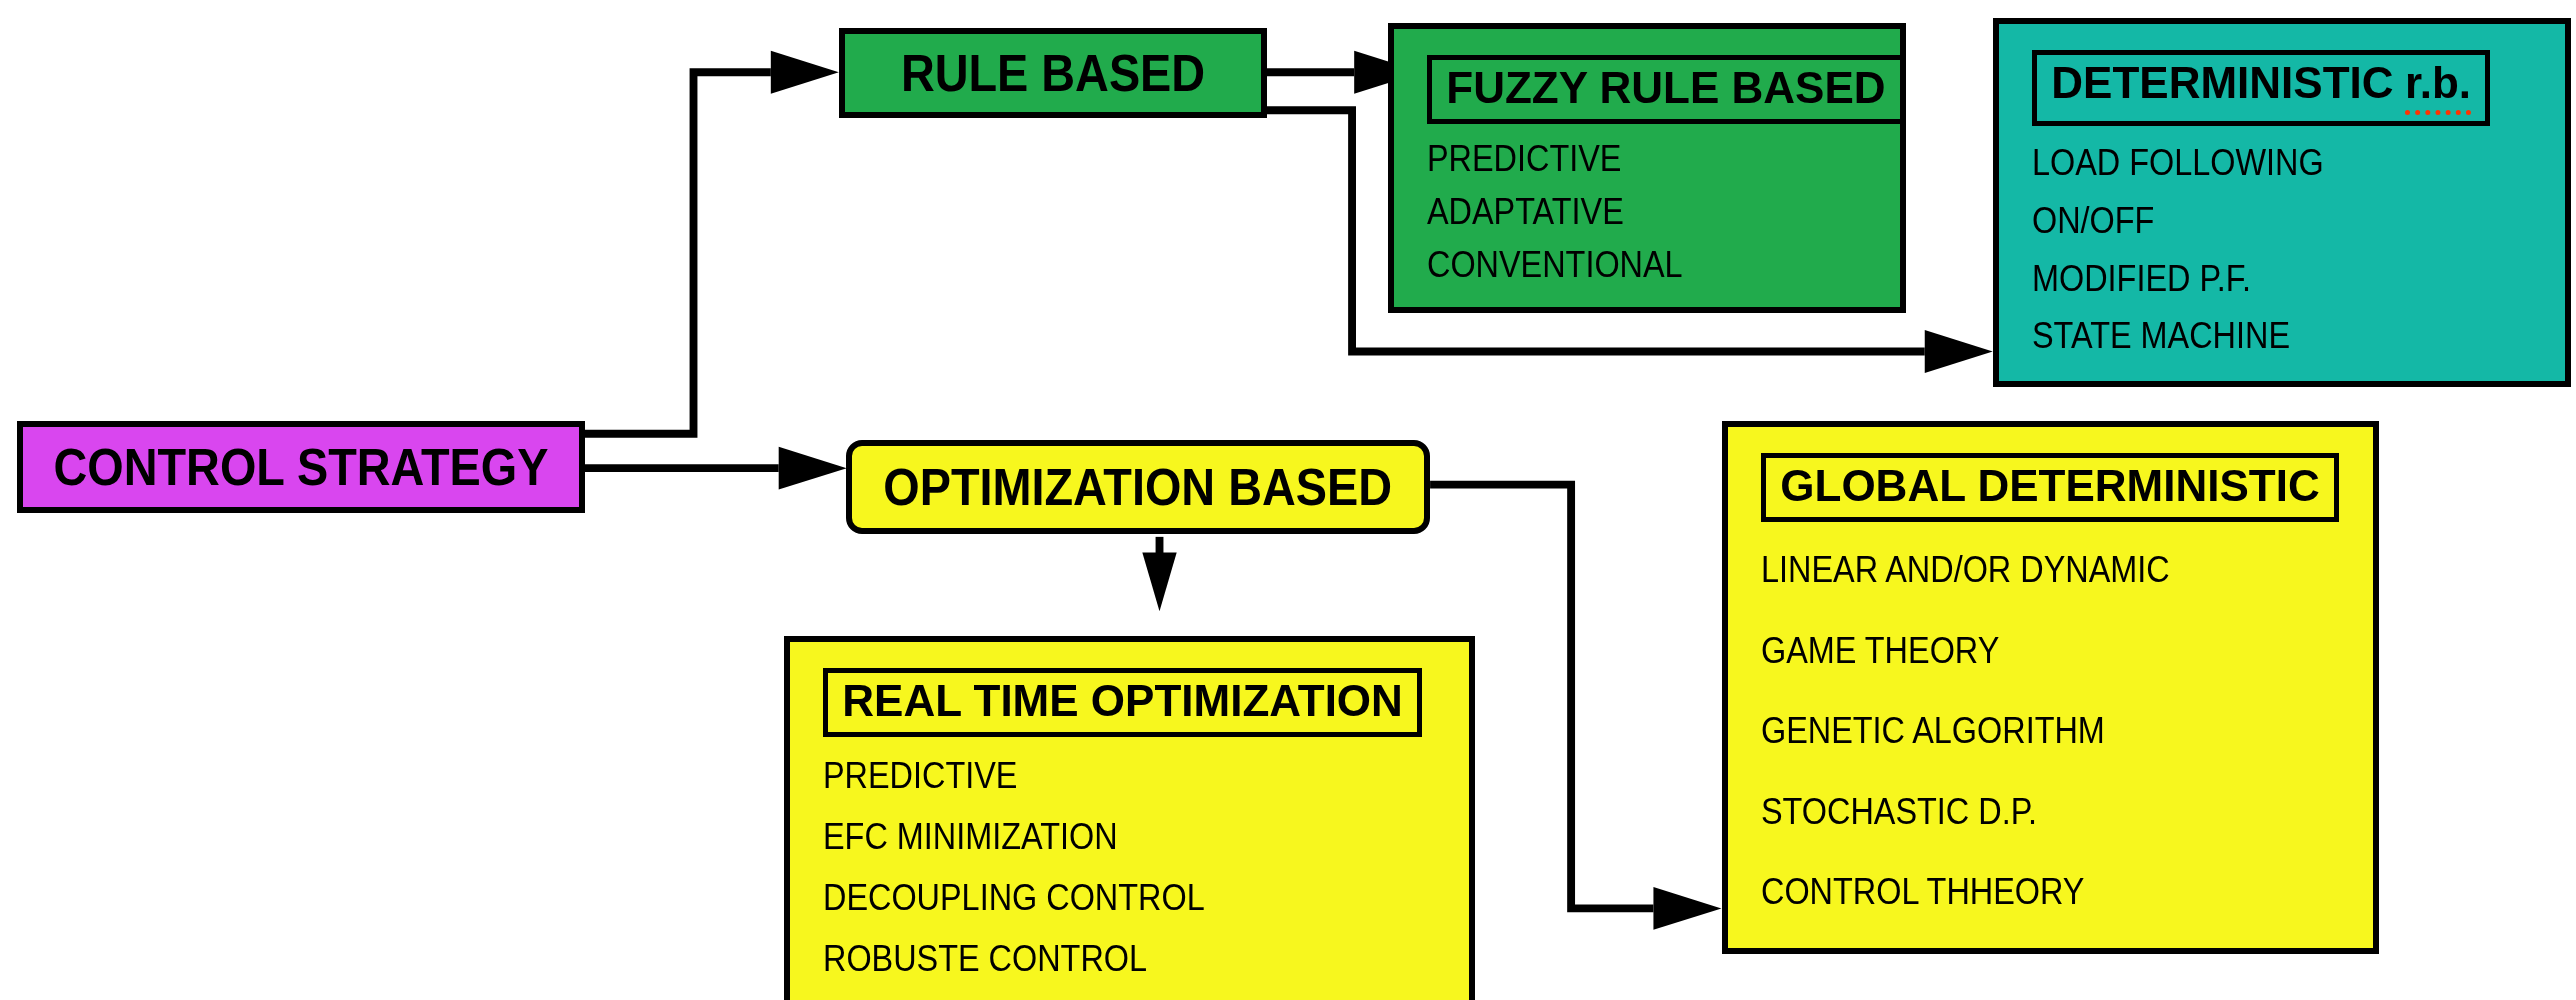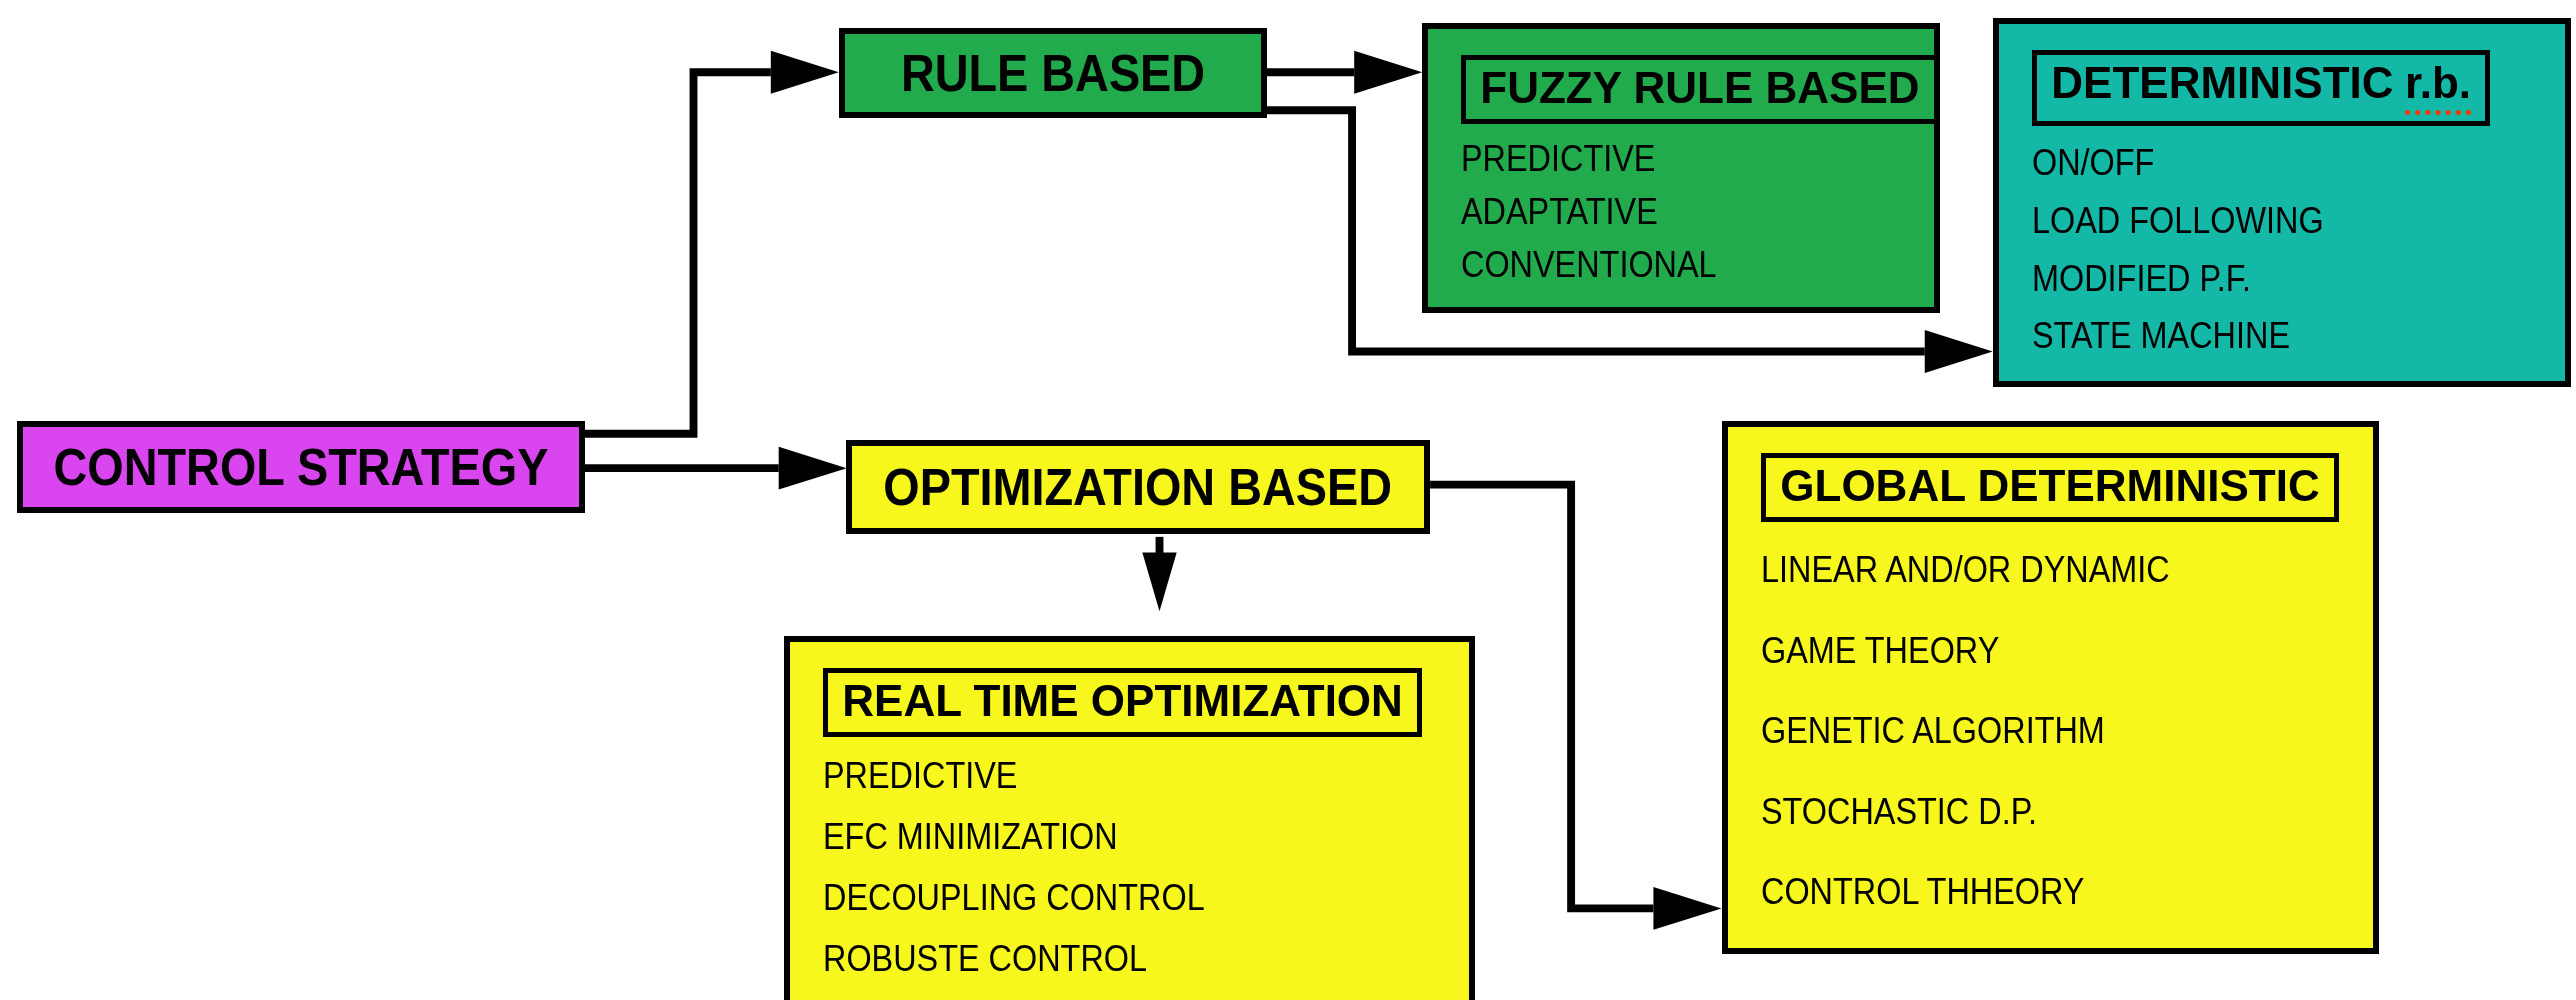--- a/index.html
+++ b/index.html
@@ -29,22 +29,22 @@
   .rows { flex: 1; display: flex; flex-direction: column; margin-top: 8.6px; }
   .row { flex: 1; display: flex; align-items: center; font-size: 36px; color: #000; }
   .row .itx {
     display: inline-block; transform: scaleX(0.9); transform-origin: left center;
     white-space: nowrap;
   }
 
   
   #node-control        { left: 16.5px;   top: 421px; width: 568px; height: 92px; }
   #node-rule           { left: 839px; top: 28px;  width: 428px; height: 90px; }
-  #node-opt            { left: 846px; top: 440px; width: 584px; height: 94px; }
-  #node-fuzzy          { left: 1422px; top: 23px;  width: 518px; height: 290px; }
+  #node-opt            { left: 846px; top: 440px; width: 584px; height: 94px; border-radius: 16px; }
+  #node-fuzzy          { left: 1388px; top: 23px;  width: 518px; height: 290px; }
   #node-deterministic  { left: 1993px; top: 18px;  width: 578px; height: 369px; }
   #node-realtime       { left: 784px; top: 612px; width: 691px; height: 375px; margin-top: 24px; }
   #node-global         { left: 1722px; top: 421px; width: 657px; height: 533px; }
 </style>
 </head>
 <body>
 
 <div class="stage">
 
   <svg class="wires" viewBox="0 0 3597 1397" aria-hidden="true">
@@ -108,24 +108,24 @@
         </div>
     </div>
   </div>
 
   <div class="node group" id="node-deterministic" style="background-color: #14b8a6;">
     <div class="ttl">
       <span class="tpart">DETERMINISTIC</span><span class="tpart sq">r.b.</span>
     </div>
     <div class="rows">
       <div class="row">
-          <span class="itx">ON/OFF</span>
+          <span class="itx">LOAD FOLLOWING</span>
         </div>
       <div class="row">
-          <span class="itx">LOAD FOLLOWING</span>
+          <span class="itx">ON/OFF</span>
         </div>
       <div class="row">
           <span class="itx">MODIFIED P.F.</span>
         </div>
       <div class="row">
           <span class="itx">STATE MACHINE</span>
         </div>
     </div>
   </div>
 

